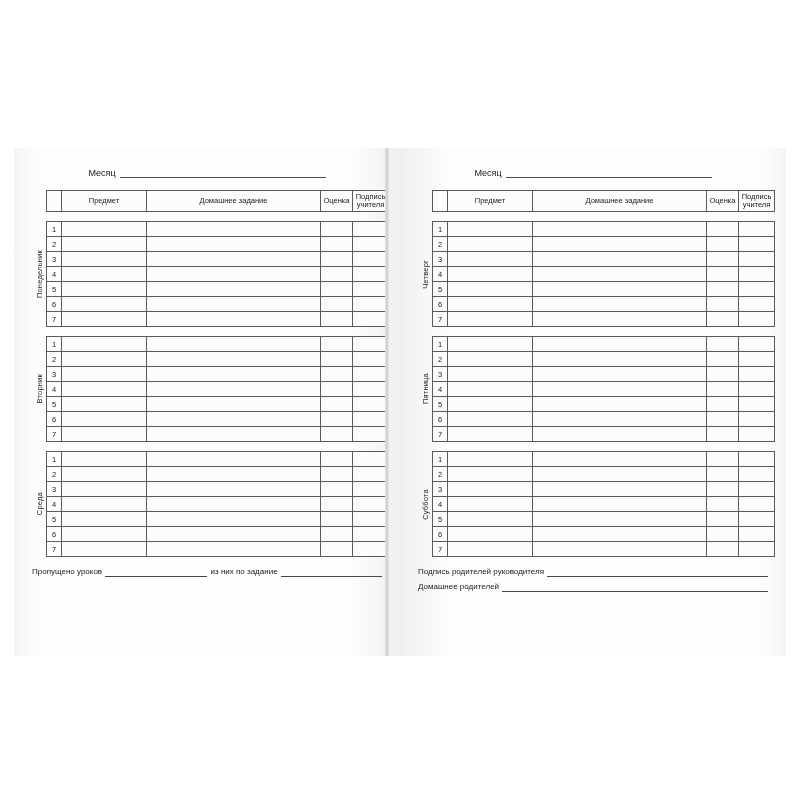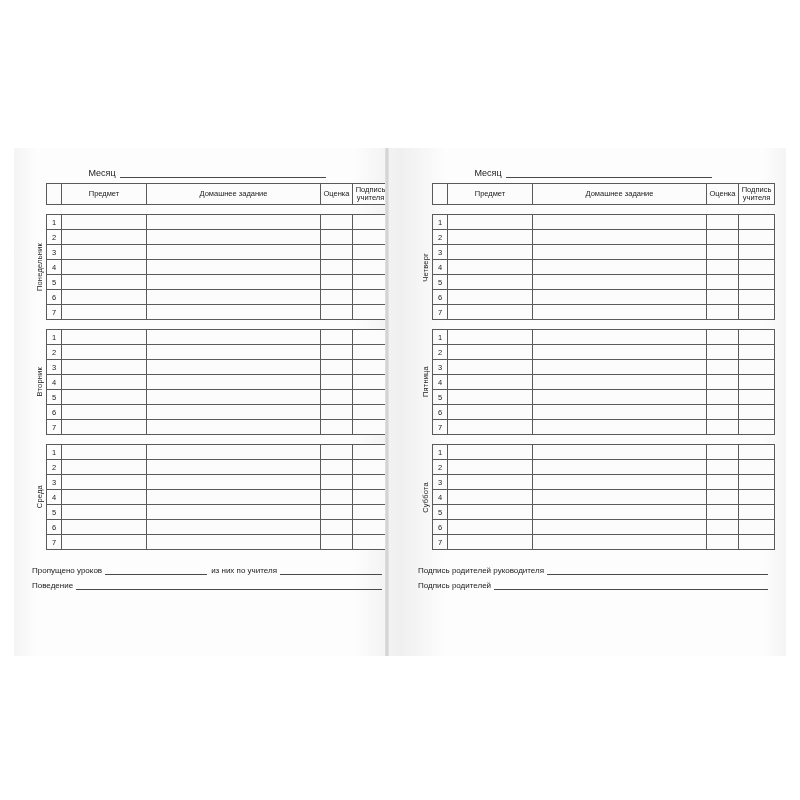--- a/index.html
+++ b/index.html
@@ -52,21 +52,21 @@
     height: 508px;
     background: linear-gradient(to right, #e2e2e2, #cfcfcf, #e6e6e6);
   }
   
   .month-line {
     display: flex;
     align-items: flex-end;
     justify-content: center;
     font-size: 9px;
     height: 16px;
-    margin-bottom: 5px;
+    margin-bottom: 12px;
   }
   .month-label {
     font-size: 9px;
     padding-right: 4px;
     white-space: nowrap;
   }
   .month-rule {
     display: inline-block;
     width: 206px;
     border-bottom: 1px solid #4a4a4a;
@@ -133,21 +133,21 @@
     position: relative;
     padding-left: 14px;
   }
   
   .notes {
     margin-top: 10px;
     padding-left: 0px;
   }
   .note-row {
     display: flex;
-    align-items: flex-end;
+    align-items: flex-start;
     font-size: 8px;
     height: 15px;
     white-space: nowrap;
   }
   .note-row .txt { padding-right: 3px; }
   .note-row .rule {
     border-bottom: 1px solid #4a4a4a;
     height: 9px;
     flex: 1 1 auto;
   }
@@ -391,25 +391,21 @@
                 </tr>
           </tbody>
             </table>
         </div>
       </div>
 
       <div class="notes">
         <div class="note-row">
           <span class="txt">Пропущено уроков</span>
           <span class="rule"></span>
-          <span class="txt" style="padding-left:4px;">из них по учителя</span>
-          <span class="rule"></span>
-        </div>
-        <div class="note-row">
-          <span class="txt">Поведение</span>
+          <span class="txt" style="padding-left:4px;">из них по задание</span>
           <span class="rule"></span>
         </div>
       </div>
     </div>
 
     <div class="page right">
 
       <div class="month-line">
         <span class="month-label">Месяц</span>
         <span class="month-rule"></span>
@@ -642,21 +638,21 @@
             </table>
         </div>
       </div>
 
       <div class="notes">
         <div class="note-row">
           <span class="txt">Подпись родителей руководителя</span>
           <span class="rule"></span>
         </div>
         <div class="note-row">
-          <span class="txt">Подпись родителей</span>
+          <span class="txt">Домашнее родителей</span>
           <span class="rule"></span>
         </div>
       </div>
     </div>
   </div>
 
   <div class="gutter"></div>
 </div>
 
 </body></html>

